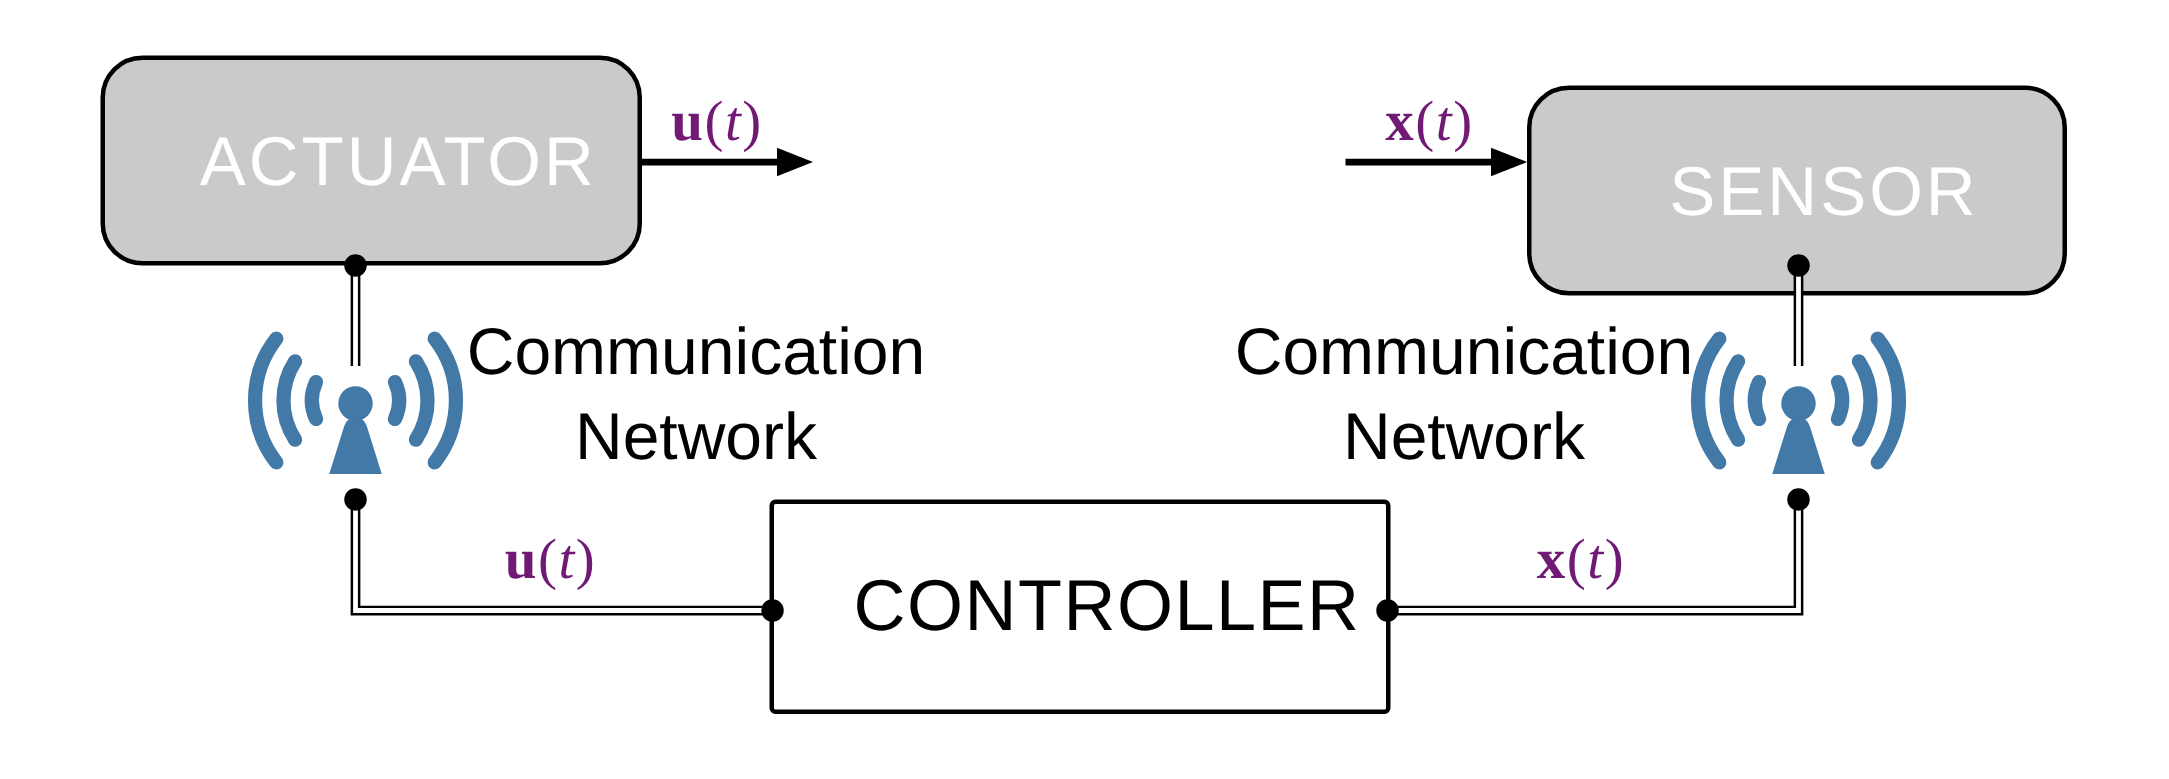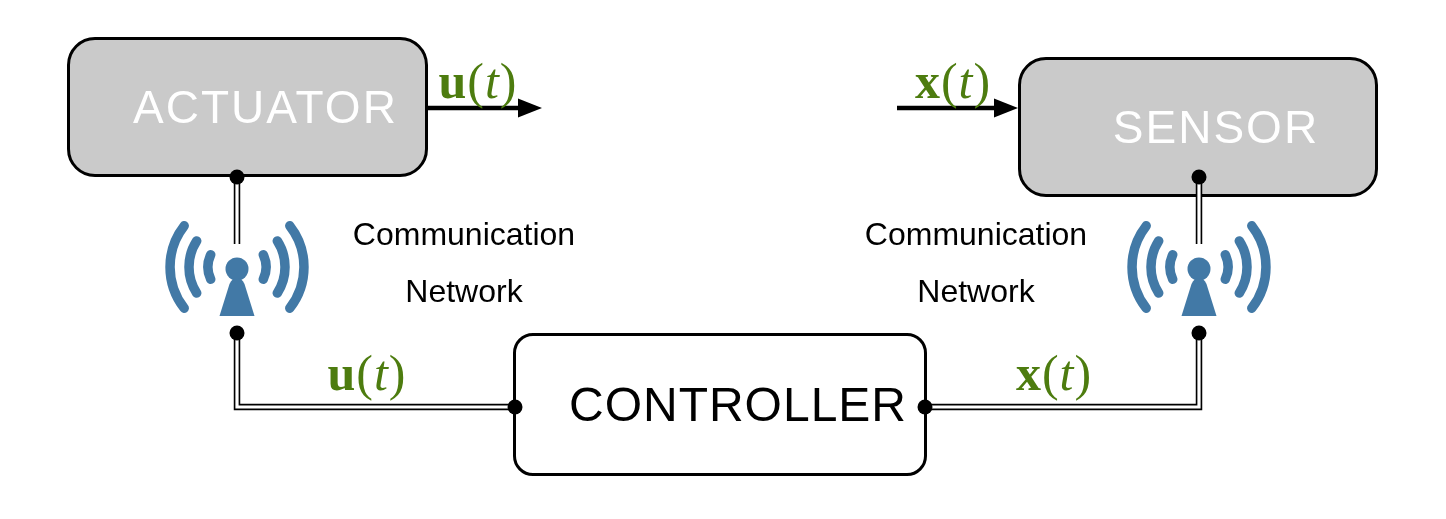--- a/index.html
+++ b/index.html
@@ -13,35 +13,35 @@
   .blk{
     position:absolute;z-index:1;box-sizing:border-box;
     border:3px solid var(--box-border,#000);border-radius:28px;
     background:var(--box-fill,#cacaca);
     display:flex;align-items:center;justify-content:center;padding-left:36px;
   }
   .blk .lbl{
     color:var(--box-text,#fff);font-size:46px;letter-spacing:2px;line-height:1;
   }
   .blk.controller{
-    background:var(--controller-fill,#fff);border-radius:20px;
+    background:var(--controller-fill,#fff);border-radius:4px;
   }
   .blk.controller .lbl{color:var(--controller-text,#000);font-size:48px;letter-spacing:1px;}
   
   .sig{
     position:absolute;z-index:6;transform:translate(-50%,-50%);
-    font-family:"Liberation Serif","DejaVu Serif",serif;font-size:50px;line-height:1;
-    color:#4d7c0f;white-space:nowrap;letter-spacing:1px;
+    font-family:"Liberation Serif","DejaVu Serif",serif;font-size:38px;line-height:1;
+    color:#701a75;white-space:nowrap;letter-spacing:1px;
   }
   .sig .sv{font-weight:bold;}
   .sig .st{font-style:italic;}
   
   .comm{
     position:absolute;z-index:6;transform:translate(-50%,-50%);
-    text-align:center;font-size:32px;line-height:57px;color:#000;white-space:nowrap;
+    text-align:center;font-size:44px;line-height:57px;color:#000;white-space:nowrap;
   }
   
   .arrow-line{stroke:var(--line-black,#000);stroke-width:4.5;}
   .arrow-head{fill:var(--line-black,#000);}
   .dl-o{fill:none;stroke:var(--line-black,#000);stroke-width:6.5;stroke-linejoin:miter;}
   .dl-i{fill:none;stroke:var(--background,#fff);stroke-width:3.2;stroke-linejoin:miter;}
   .dot{fill:var(--line-black,#000);}
   .wifi-arc{fill:none;stroke:var(--wifi-blue,#4279a6);stroke-width:9.5;stroke-linecap:round;}
   .wifi-solid{fill:var(--wifi-blue,#4279a6);}
 </style>

